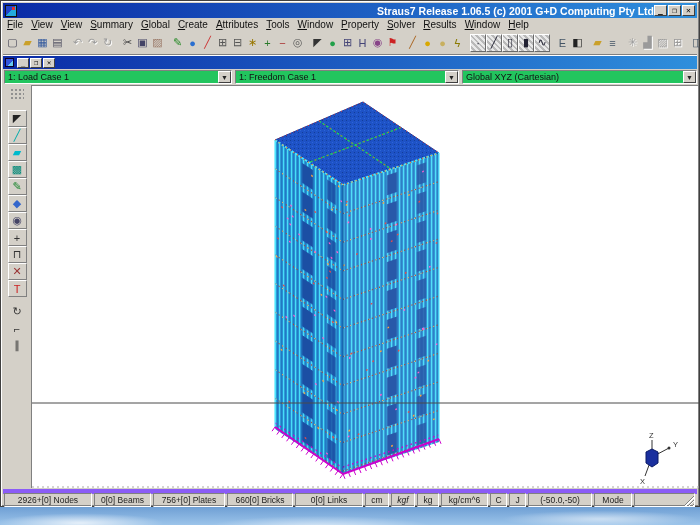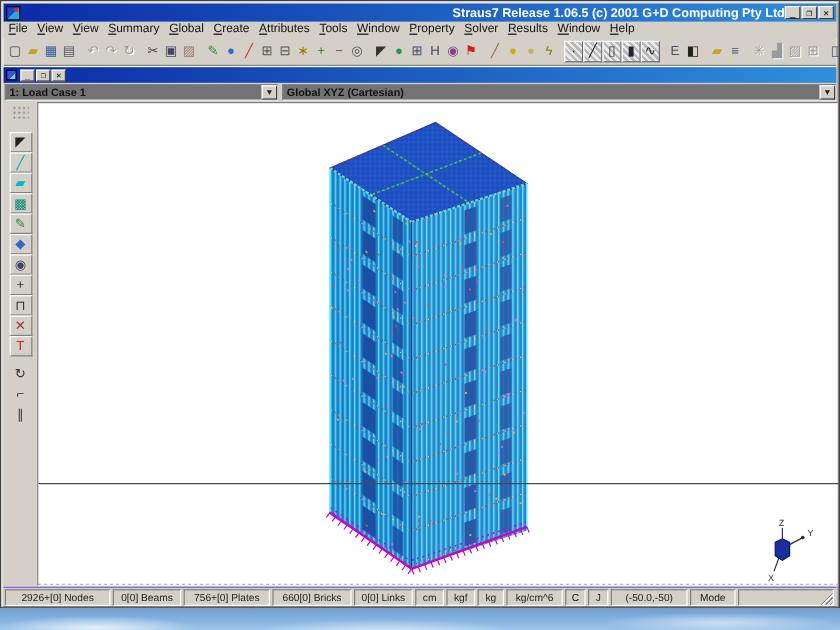--- a/index.html
+++ b/index.html
@@ -39,40 +39,40 @@
       background:linear-gradient(to right, var(--titlebar-start), var(--titlebar-end));
       display:flex; align-items:center; padding:0 2px; }
   .childicon { width:9px; height:9px; margin-right:3px;
       background:linear-gradient(135deg,#3355dd 0 60%,#66ccee 60% 100%); border:1px solid #102; }
   .childtitle { color:#fff; font-size:9px; font-weight:bold; flex:1; }
   .cbtn { width:12px; height:10px; background:#d4d0c8; border:1px solid;
       border-color:#fff #404040 #404040 #fff; font-size:7px; line-height:8px; text-align:center;
       font-family:"DejaVu Sans Mono",monospace; }
   .combos { position:absolute; left:2px; top:68px; right:2px; height:16px;
       display:flex; gap:3px; padding:1px 0 1px 1px; }
-  .combo { height:14px; background:#737373; border:1px solid; border-color:#808080 #fff #fff #808080;
-      display:flex; align-items:center; font-size:9px; color:#111;font-weight:bold; }
+  .combo { height:14px; background:#22c55e; border:1px solid; border-color:#808080 #fff #fff #808080;
+      display:flex; align-items:center; font-size:9px; color:#111; }
   .combo .cval { flex:1; padding-left:3px; white-space:nowrap; overflow:hidden; }
   .combo .carr { width:13px; height:12px; background:#d4d0c8; border:1px solid;
       border-color:#fff #404040 #404040 #fff; font-size:7px; text-align:center; line-height:11px; color:#222;}
   .combo1 { width:228px; } .combo2 { width:224px; } .combo3 { flex:1; }
   .side { position:absolute; left:2px; top:84px; width:28px; height:404px; display:flex;
       flex-direction:column; align-items:center; }
   .handle { width:14px; height:12px; margin:3px 0 10px 0;
       background-image:radial-gradient(#909090 28%, transparent 30%); background-size:4px 4px; }
   .sbtn { width:19px; height:17px; display:flex; align-items:center; justify-content:center;
       font-size:11px; border:1px solid; border-color:#fff #808080 #808080 #fff; background:#d4d0c8;
       flex:0 0 auto; }
   .sbtn.flat { border-color:transparent; background:transparent; }
   .sgap { height:6px; flex:0 0 auto; }
   .canvas { position:absolute; left:30px; top:84px; width:667px; height:403px; background:#fff;
       border-left:1px solid #808080; border-top:1px solid #808080; }
   .statusbar { position:absolute; left:2px; top:488px; right:2px; height:17px;
       display:flex; align-items:center; gap:2px; padding:1px 2px 1px 1px;
-      border-top:1px solid #8b5cf6; font-size:8.5px; color:#222; }
+      border-top:5px solid #8b5cf6; font-size:8.5px; color:#222; }
   .scell { height:14px; border:1px solid; border-color:#808080 #fff #fff #808080;
       display:flex; align-items:center; justify-content:center; white-space:nowrap; overflow:hidden;
       flex:0 0 auto; }
   .scell.fill { flex:1; justify-content:flex-end; }
   .grip { width:10px; height:10px; align-self:flex-end;
       background-image:linear-gradient(135deg, transparent 0 50%, #808080 50% 55%, #fff 55% 62%, transparent 62% 68%, #808080 68% 73%, #fff 73% 80%, transparent 80% 86%, #808080 86% 91%, #fff 91% 100%); }
   .desktop { position:absolute; left:0; top:507px; width:700px; height:18px;
       background:
         radial-gradient(ellipse 120px 14px at 80px 16px, rgba(255,255,255,.75), transparent 70%),
         radial-gradient(ellipse 160px 16px at 320px 20px, rgba(255,255,255,.6), transparent 70%),
@@ -257,20 +257,24 @@
     <div class="winbtns">
       <div class="cbtn">_</div>
       <div class="cbtn">❐</div>
       <div class="cbtn">✕</div>
     </div>
   </div>
 
   <div class="combos">
     <div class="combo combo1">
       <span class="cval">1: Load Case 1</span>
+      <span class="carr">▼</span>
+    </div>
+    <div class="combo combo2">
+      <span class="cval">1: Freedom Case 1</span>
       <span class="carr">▼</span>
     </div>
     <div class="combo combo3">
       <span class="cval">Global XYZ (Cartesian)</span>
       <span class="carr">▼</span>
     </div>
   </div>
 
   <div class="side">
     <div class="handle"></div>
@@ -560,23 +564,23 @@
         <text x="641" y="361" fill="#333" font-size="7.5" id="axy">Y</text>
       </g>
     </svg>
   </div>
 
   <div class="statusbar">
       <div class="scell" style="width: 88px;">2926+[0] Nodes</div>
       <div class="scell" style="width: 57px;">0[0] Beams</div>
       <div class="scell" style="width: 72px;">756+[0] Plates</div>
       <div class="scell" style="width: 66px;">660[0] Bricks</div>
-      <div class="scell" style="width: 49px;">0[0] Links</div>
+      <div class="scell" style="width: 68px;">0[0] Links</div>
       <div class="scell" style="width: 24px;">cm</div>
-      <div class="scell" style="width: 24px;">kgf</div>
+      <div class="scell" style="width: 24px; font-style: italic;">kgf</div>
       <div class="scell" style="width: 22px;">kg</div>
       <div class="scell" style="width: 47px;">kg/cm^6</div>
       <div class="scell" style="width: 17px;">C</div>
       <div class="scell" style="width: 17px;">J</div>
       <div class="scell" style="width: 64px;">(-50.0,-50)</div>
       <div class="scell" style="width: 38px;">Mode</div>
       <div class="scell fill">
         <div class="grip"></div>
       </div>
     </div>

